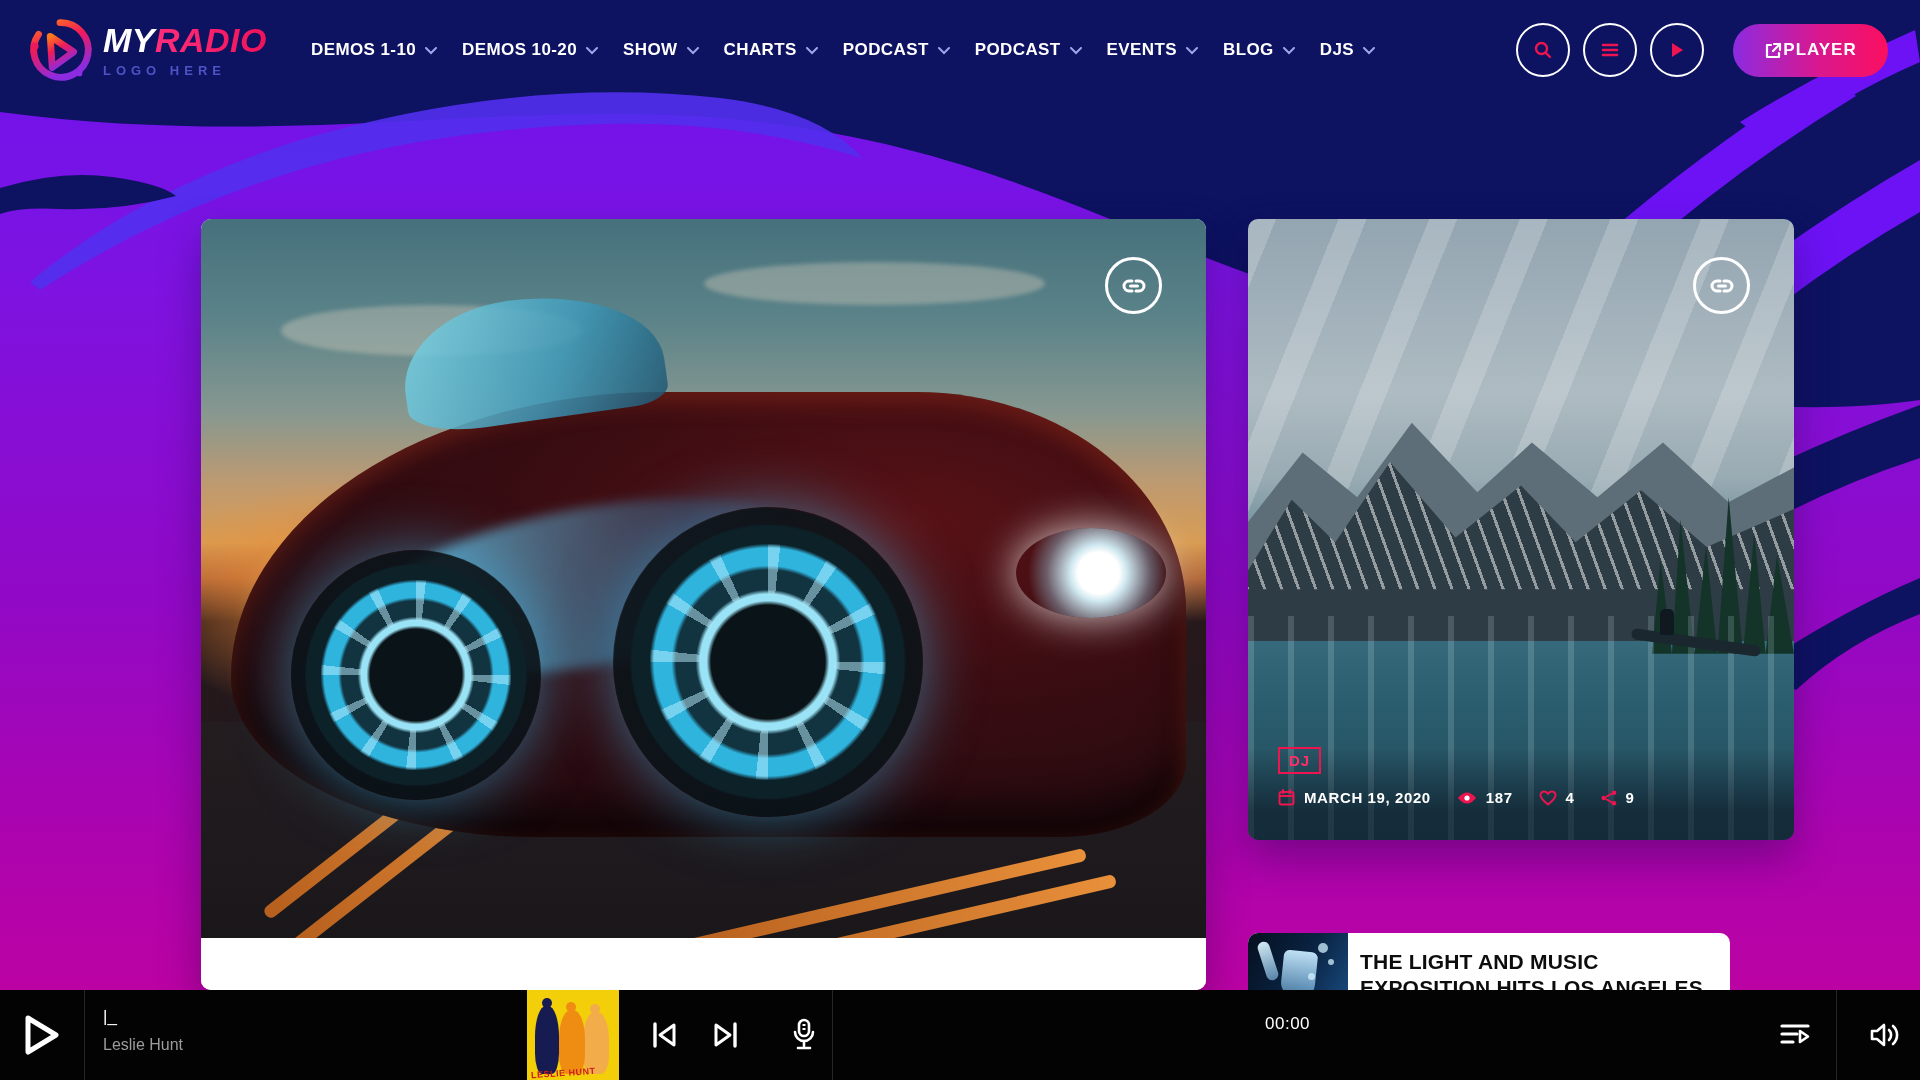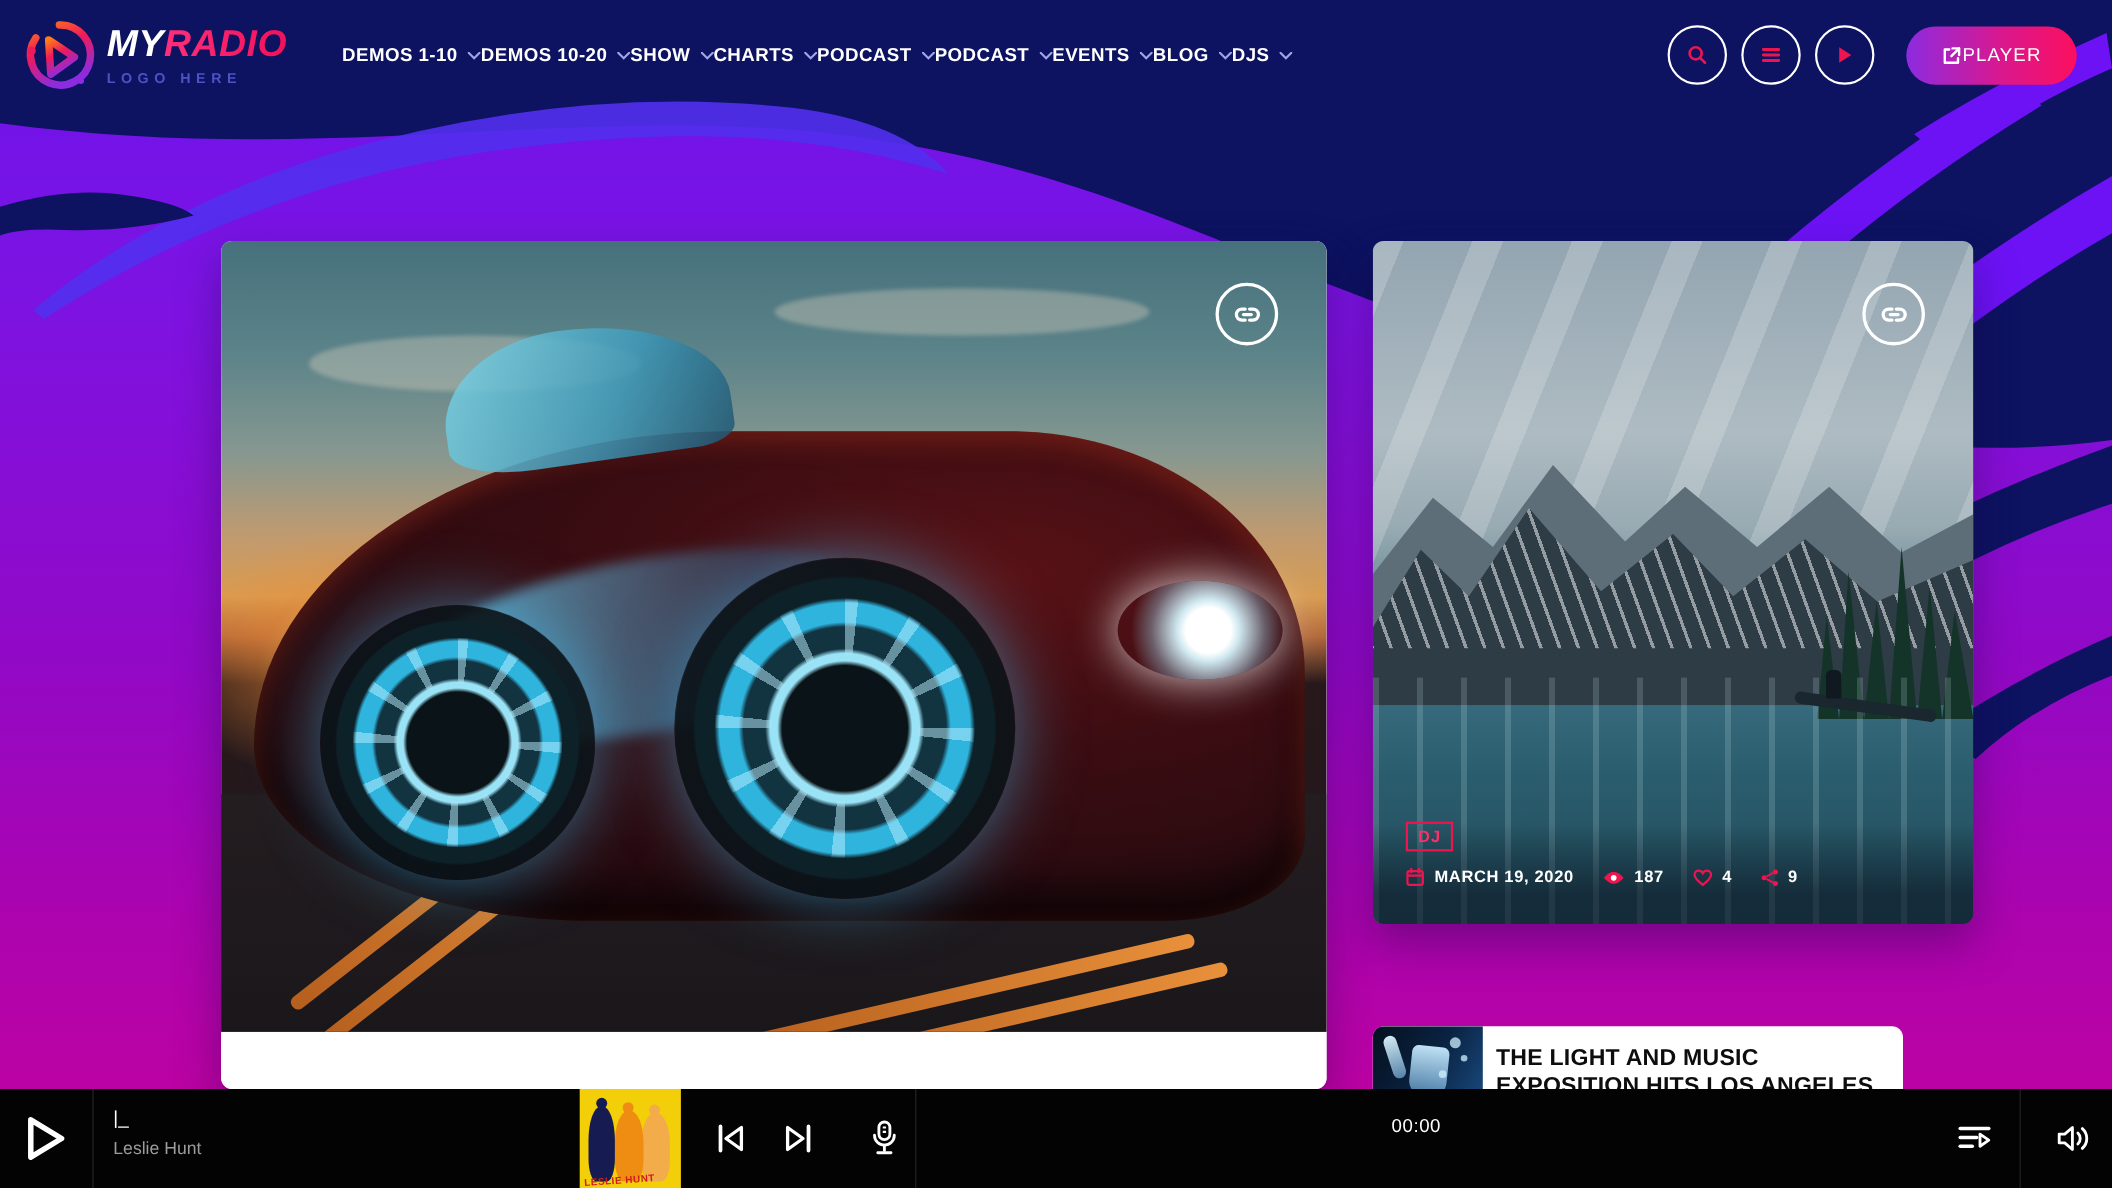--- a/index.html
+++ b/index.html
@@ -7,40 +7,40 @@
   .page {
     position:relative; width:1920px; height:1080px; overflow:hidden;
     font-family:"Liberation Sans", sans-serif;
     background:linear-gradient(180deg,#6d13ee 0%,#7d13e2 25%,#9109c6 55%,#ad04ae 78%,#c4019c 100%);
   }
   svg.bg-decor { position:absolute; inset:0; z-index:0; }
 
   
   header { position:absolute; top:0; left:0; width:1920px; height:100px;
     display:flex; align-items:center; padding:0 32px 0 15px; z-index:5; }
-  .logo { display:flex; align-items:center; width:252px; cursor:pointer; }
+  .logo { display:flex; align-items:center; width:252px; cursor:pointer;justify-content:flex-end; }
   .logo-icon { width:78px; height:78px; }
   .logo-text { margin-left:4px; line-height:1; }
   .logo-title { font-size:34px; font-weight:800; font-style:italic; letter-spacing:.5px; }
   .logo-my { color:#ffffff; }
   .logo-radio { background:linear-gradient(90deg,#ff2e7a,#f0125a); -webkit-background-clip:text; background-clip:text; color:transparent; }
   .logo-tag { margin-top:7px; font-size:13px; font-weight:700; letter-spacing:5px; color:#4d53c4; }
 
-  nav.main-nav { display:flex; align-items:center; margin-left:44px; }
+  nav.main-nav { display:flex; align-items:center; gap:25px; margin-left:44px; }
   .nav-item { display:flex; align-items:center; gap:9px; color:#fff; font-size:17px;
     font-weight:700; letter-spacing:.4px; cursor:pointer; white-space:nowrap; }
   .nav-item svg { margin-top:2px; }
 
   .header-actions { margin-left:auto; display:flex; align-items:center; }
   .circle-btn { width:54px; height:54px; border-radius:50%; border:2px solid #fff;
     background:transparent; display:flex; align-items:center; justify-content:center;
     cursor:pointer; margin-left:13px; }
   .player-btn { margin-left:29px; height:53px; width:155px; border:none; border-radius:27px;
     background:linear-gradient(90deg,#8c2be0 0%,#d9188f 55%,#fb0f5f 100%);
-    color:#fff; font-family:"Liberation Sans",sans-serif; font-size:17px; font-weight:400;
+    color:#fff; font-family:"Liberation Sans",sans-serif; font-size:17px; font-weight:700;
     letter-spacing:1px; display:flex; align-items:center; justify-content:center; gap:0; cursor:pointer; }
 
   
   .main-card { position:absolute; left:201px; top:219px; width:1005px; height:771px;
     border-radius:10px; overflow:hidden; background:#fff; z-index:2;
     box-shadow:0 18px 40px rgba(20,5,60,.35); cursor:pointer; }
   .car-image { position:relative; width:100%; height:719px; overflow:hidden;
     background:linear-gradient(180deg,#46707c 0%,#5b8389 14%,#879890 27%,#bf9a70 37%,#d89c52 45%,#b3683a 50%,#27181b 56%,#1d1a1e 100%); }
   .sun-glow { position:absolute; left:-6%; top:36%; width:42%; height:34%;
     background:radial-gradient(ellipse at center, rgba(255,190,90,.85) 0%, rgba(240,140,50,.4) 40%, transparent 70%); }

